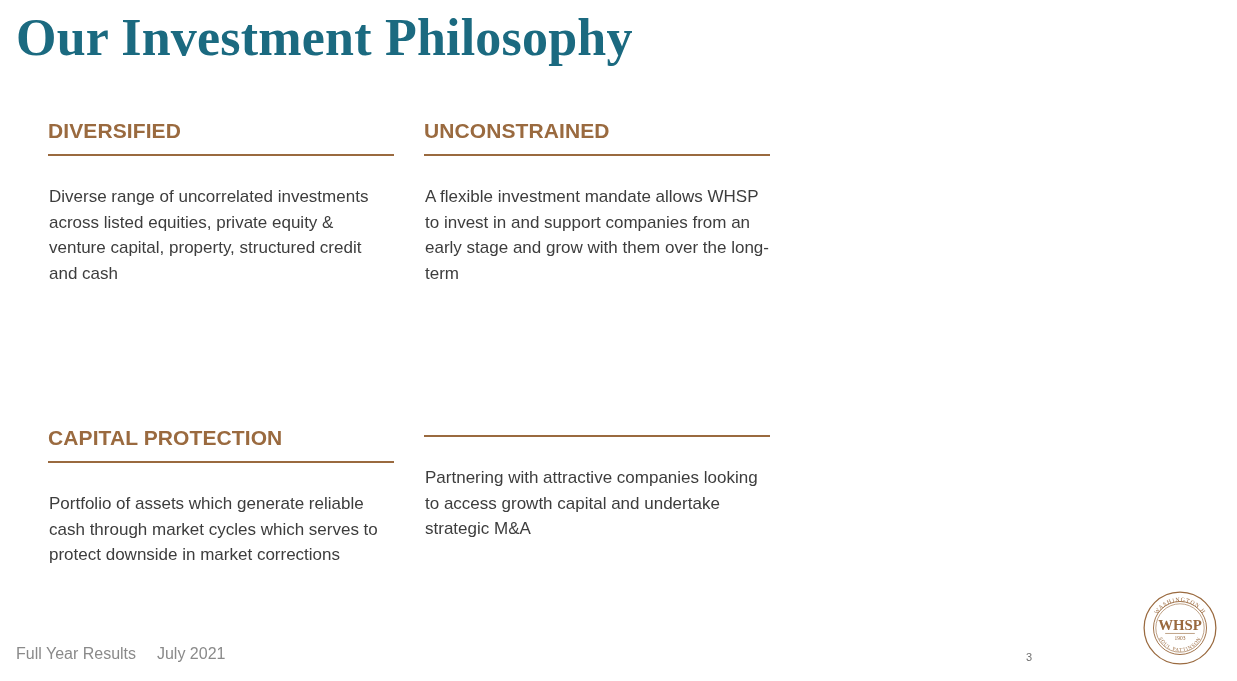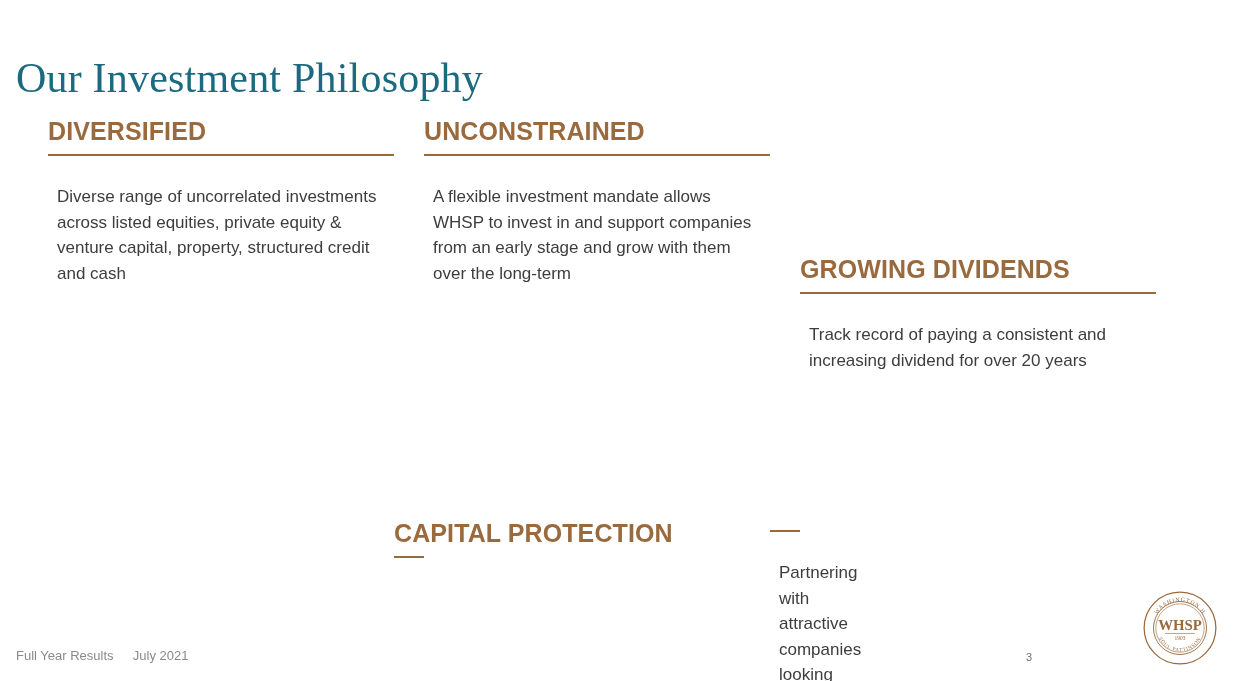--- a/index.html
+++ b/index.html
@@ -18,74 +18,73 @@
     position: relative;
     width: 1237px;
     height: 681px;
     box-sizing: border-box;
   }
   .slide-title {
     position: absolute;
     left: 16px;
     top: 8px;
     font-family: "Liberation Serif", serif;
-    font-size: 42px;
-    font-weight: 400;
+    font-size: 52px;
+    font-weight: 700;
     color: #1b6a80;
     letter-spacing: 0.2px;
     white-space: nowrap;
-    margin-top: 46px;
   }
   .grid {
     position: absolute;
     left: 48px;
     top: 118px;
     width: 1108px;
     display: grid;
     grid-template-columns: 346px 30px 346px 30px 356px;
     grid-template-rows: auto auto;
     row-gap: 0px;
   }
   .cell {
     position: relative;
   }
   .cell.spacer { }
   .cell-row2 {
     margin-top: 138px;
   }
   .card-heading {
     font-family: "Liberation Sans", sans-serif;
-    font-size: 25px;
+    font-size: 21px;
     font-weight: bold;
     color: #9a6a3f;
     letter-spacing: 0.1px;
     line-height: 26px;
     white-space: nowrap;
   }
   .card-rule {
     margin-top: 10px;
     height: 2px;
     background: #9a6a3f;
     width: 100%;
   }
   .card-body {
     margin-top: 28px;
     font-family: "Liberation Sans", sans-serif;
     font-size: 17px;
     line-height: 25.5px;
     color: #3d3d3d;
   }
   .card-body p {
-    margin: 9px;
+    margin: 1px;
   }
   .footer-left {
     position: absolute;
     left: 16px;
     bottom: 18px;
-    font-size: 13px;
+    font-size: 16px;
     color: #8a8a8a;
     white-space: nowrap;
   }
   .footer-left .sep {
     display: inline-block;
     width: 12px;
   }
   .page-number {
     position: absolute;
     left: 1026px;
@@ -125,33 +124,29 @@
       <div class="card-heading">UNCONSTRAINED</div>
       <div class="card-rule"></div>
       <div class="card-body">
         <p>A flexible investment mandate allows WHSP to invest in and support companies from an early stage and grow with them over the long-term</p>
       </div>
     </div>
 
     <div class="cell spacer"></div>
 
 
-    <div class="cell cell-row2">
-      <div class="card-heading">GROWING DIVIDENDS</div>
-      <div class="card-rule"></div>
-      <div class="card-body">
-        <p>Track record of paying a consistent and increasing dividend for over 20 years</p>
-      </div>
-    </div>
 
     <div class="cell spacer cell-row2"></div>
 
     <div class="cell cell-row2">
       <div class="card-heading">CAPITAL PROTECTION</div>
       <div class="card-rule"></div>
+      <div class="card-body">
+        <p>Portfolio of assets which generate reliable cash through market cycles which serves to protect downside in market corrections</p>
+      </div>
     </div>
 
     <div class="cell spacer cell-row2"></div>
 
     <div class="cell cell-row2">
       <div class="card-rule"></div>
       <div class="card-body">
         <p>Partnering with attractive companies looking to access growth capital and undertake strategic M&amp;A</p>
       </div>
     </div>

